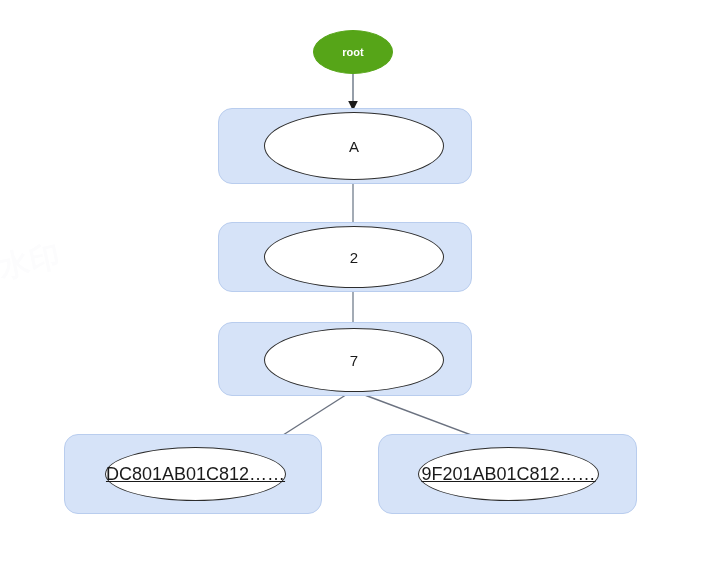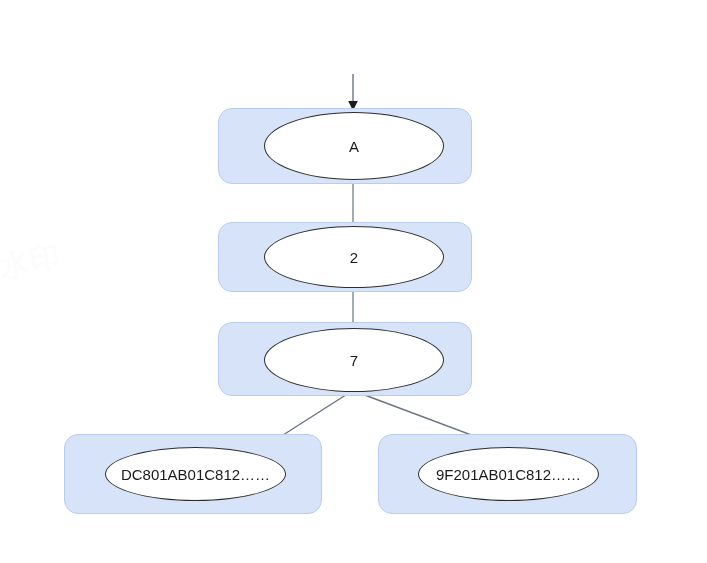--- a/index.html
+++ b/index.html
@@ -55,21 +55,21 @@
     color: #1a1a1a;
   }
   .node-root {
     background: #56a518;
     border: 1px solid #56a518;
     color: #ffffff;
     font-weight: bold;
     font-size: 11px;
   }
   .node-label-lg { font-size: 15px; }
-  .node-label-hash { font-size: 15px; }
+  .node-label-hash { font-size: 18px; text-decoration: underline; }
   svg { position: absolute; left: 0; top: 0; overflow: visible; }
 </style>
 </head>
 <body>
 
 <div id="canvas">
 
   <div class="watermark">水印</div>
 
   <svg width="707" height="563">
@@ -83,20 +83,23 @@
 
     <line x1="353" y1="181" x2="353" y2="224" stroke="#8c96a3" stroke-width="1.6"></line>
 
     <line x1="353" y1="291" x2="353" y2="327" stroke="#8c96a3" stroke-width="1.6"></line>
 
     <line x1="352" y1="391" x2="258" y2="451" stroke="#6b7280" stroke-width="1.4" marker-end="url(#arrowhead)"></line>
 
     <line x1="354" y1="391" x2="514" y2="451" stroke="#6b7280" stroke-width="1.4" marker-end="url(#arrowhead)"></line>
   </svg>
 
+  <div class="node node-root" style="left:313px; top:30px; width:80px; height:44px;">
+    <span>root</span>
+  </div>
 
   <div class="group-box" style="left:218px; top:108px; width:254px; height:76px;"></div>
   <div class="node node-white node-label-lg" style="left:264px; top:112px; width:180px; height:68px;">
     <span>A</span>
   </div>
 
   <div class="group-box" style="left:218px; top:222px; width:254px; height:70px;"></div>
   <div class="node node-white node-label-lg" style="left:264px; top:226px; width:180px; height:62px;">
     <span>2</span>
   </div>

